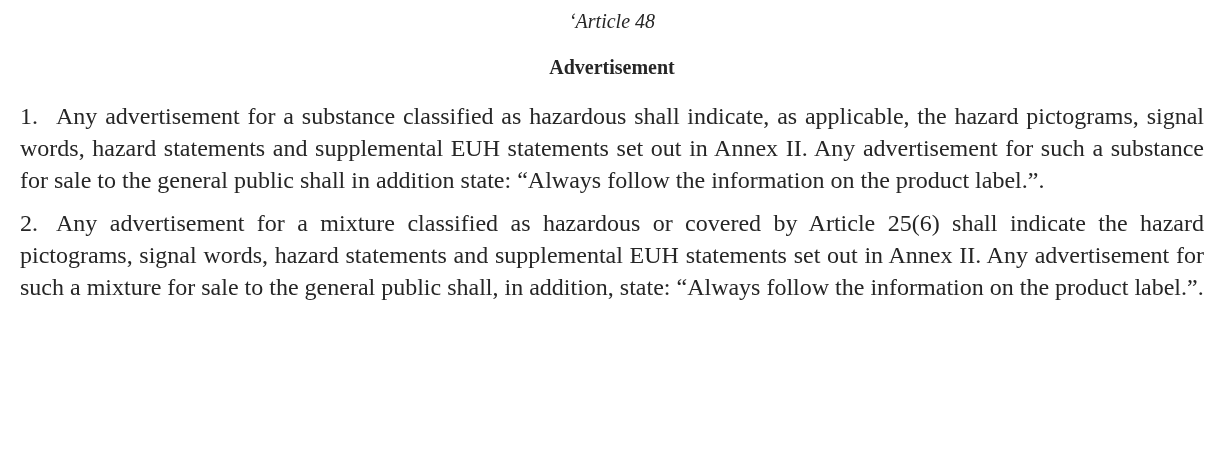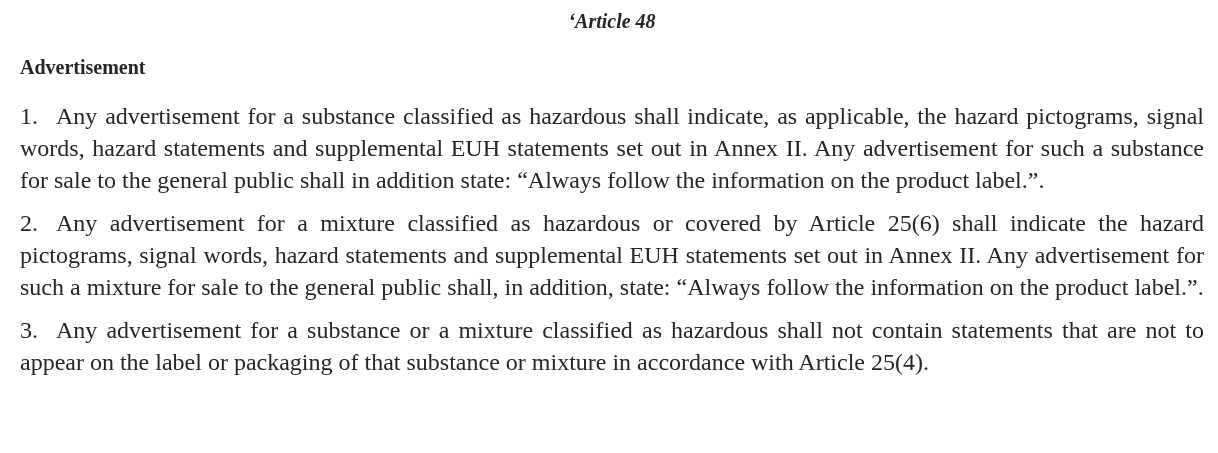--- a/index.html
+++ b/index.html
@@ -15,26 +15,26 @@
   }
   .page {
     width: 1218px;
     height: 453px;
     padding: 6px 14px 0 20px;
     background: #ffffff;
   }
   .article-title {
     text-align: center;
     font-style: italic;
-    font-weight: bold;
+    font-weight: normal;
     font-size: 20px;
     line-height: 30px;
   }
   .section-title {
-    text-align: left;
+    text-align: center;
     font-weight: bold;
     font-size: 20px;
     line-height: 30px;
     margin-top: 16px;
   }
   .paragraphs { margin-top: 18px; }
   .para {
     font-size: 24px;
     line-height: 32px;
     text-align: justify;
@@ -54,17 +54,16 @@
   <div class="article-title">‘Article 48</div>
 
   <div class="section-title">Advertisement</div>
 
   <div class="paragraphs">
 
     <p class="para"><span class="pnum">1.</span><span>Any advertisement for a substance classified as hazardous shall indicate, as applicable, the hazard pictograms, signal words, hazard statements and supplemental EUH statements set out in Annex II. Any advertisement for such a substance for sale to the general public shall in addition state: “Always follow the information on the product label.”.</span></p>
 
     <p class="para"><span class="pnum">2.</span><span>Any advertisement for a mixture classified as hazardous or covered by Article 25(6) shall indicate the hazard pictograms, signal words, hazard statements and supplemental EUH statements set out in Annex II. Any advertisement for such a mixture for sale to the general public shall, in addition, state: “Always follow the information on the product label.”.</span></p>
 
-    <p class="para"><span class="pnum">3.</span><span>Any advertisement for a substance or a mixture classified as hazardous shall not contain statements that are not to appear on the label or packaging of that substance or mixture in accordance with Article 25(4).</span></p>
 
 
   </div>
 </div>
 
 </body></html>

